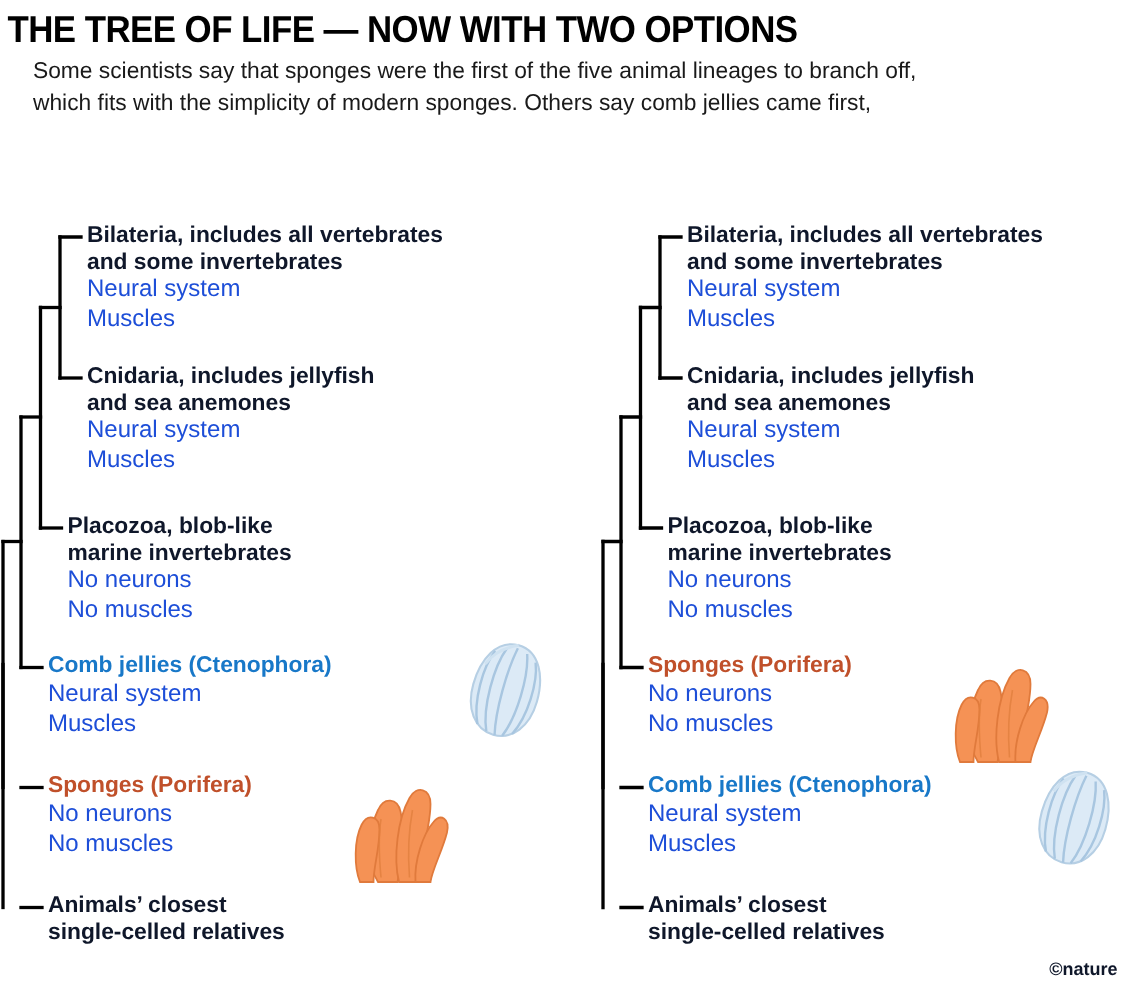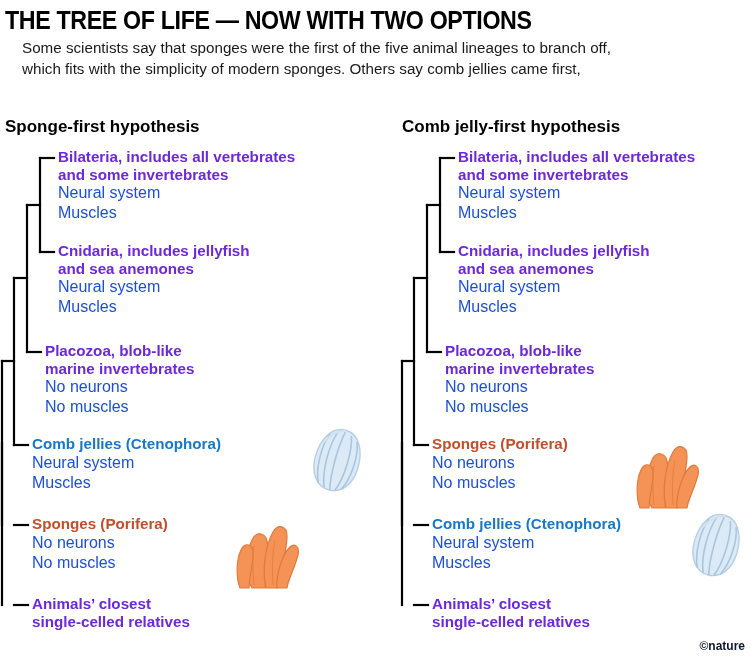--- a/index.html
+++ b/index.html
@@ -75,21 +75,21 @@
     font-weight: bold;
     line-height: 17.5px;
     white-space: nowrap;
   }
   .node .trait {
     font-size: 16px;
     line-height: 20px;
     color: #1d4ed8;
     white-space: nowrap;
   }
-  .name.black  { color: #6d28d9; }
+  .name.black  { color: #0f172a; }
   .name.blue   { color: #1878c8; }
   .name.orange { color: #c0502a; }
 
   .art {
     position: absolute;
   }
   .credit {
     position: absolute;
     right: 6px;
     bottom: 5px;
@@ -103,22 +103,20 @@
 
 <div class="page">
 
   <div class="title">THE TREE OF LIFE — NOW WITH TWO OPTIONS</div>
 
   <div class="standfirst">
     <div>Some scientists say that sponges were the first of the five animal lineages to branch off,</div>
     <div>which fits with the simplicity of modern sponges. Others say comb jellies came first,</div>
   </div>
 
-  <div class="col-head left">Sponge-first hypothesis</div>
-  <div class="col-head right">Comb jelly-first hypothesis</div>
 
   <div class="tree left">
 
     <svg width="375" height="510">
       <g stroke="#000000" stroke-width="2.2" fill="none" stroke-linecap="square">
 
         <path d="M40,18 L54,18"></path>
         <path d="M40,112 L54,112"></path>
         <path d="M27,212 L41,212"></path>
         <path d="M14,305 L28,305"></path>

